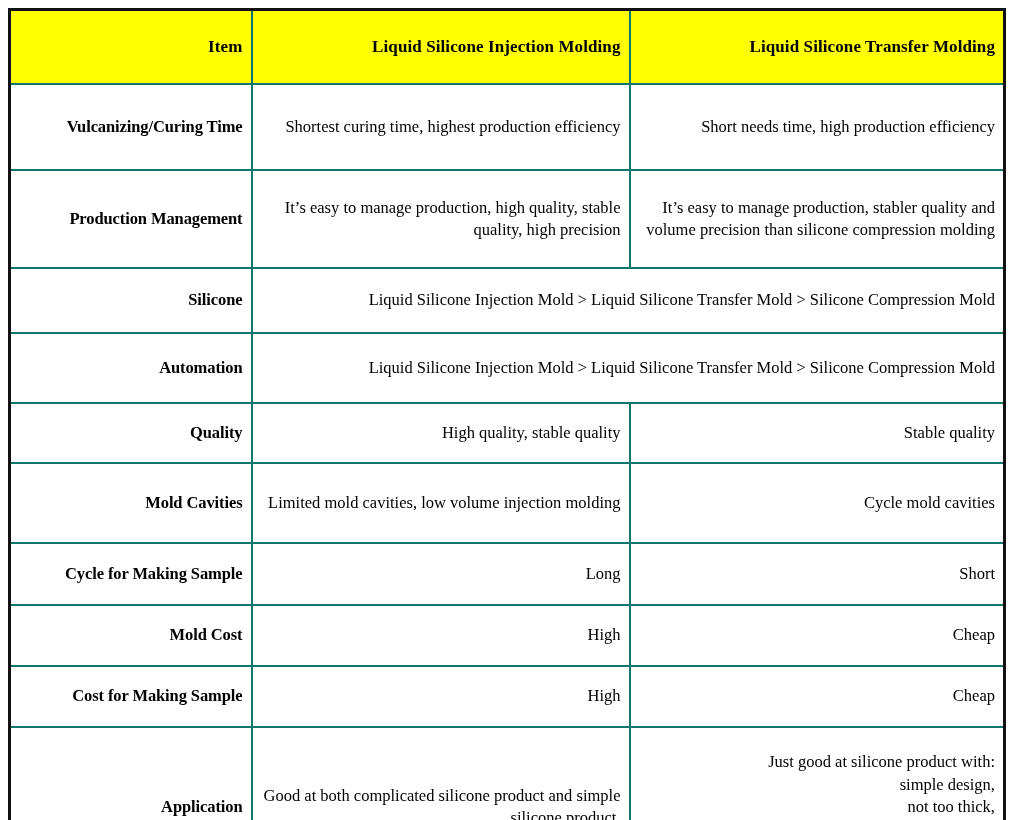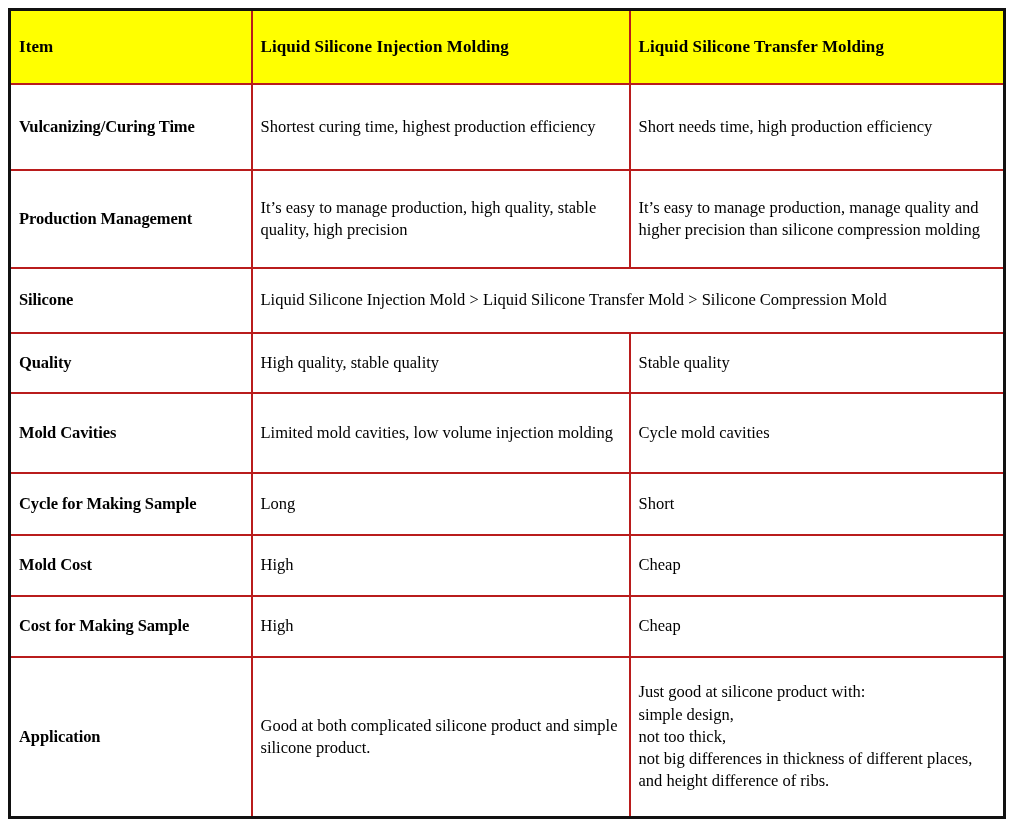--- a/index.html
+++ b/index.html
@@ -25,23 +25,23 @@
     width: 995px;
     border-collapse: collapse;
     table-layout: fixed;
     border: 3px solid #111111;
   }
   table.compare col.c-item    { width: 242px; }
   table.compare col.c-inject  { width: 378px; }
   table.compare col.c-transfer{ width: 375px; }
 
   table.compare td {
-    border: 2px solid #b91c1c;
+    border: 2px solid #0f766e;
     padding: 6px 8px;
-    text-align: left;
+    text-align: right;
     vertical-align: middle;
     font-size: 16.5px;
     line-height: 1.35;
     word-wrap: break-word;
   }
   
   tr.header-row td {
     background: #ffff00;
     font-weight: bold;
     font-size: 17px;
@@ -93,28 +93,32 @@
 
       <tr class="r-vulcanizing">
         <td class="row-label">Vulcanizing/Curing Time</td>
         <td>Shortest curing time, highest production efficiency</td>
         <td>Short needs time, high production efficiency</td>
       </tr>
 
       <tr class="r-production">
         <td class="row-label">Production Management</td>
         <td>It’s easy to manage production, high quality, stable quality, high precision</td>
-        <td>It’s easy to manage production, manage quality and higher precision than silicone compression molding</td>
+        <td>It’s easy to manage production, stabler quality and volume precision than silicone compression molding</td>
       </tr>
 
       <tr class="r-precision">
         <td class="row-label">Silicone</td>
         <td class="span-cell" colspan="2">Liquid Silicone Injection Mold &gt; Liquid Silicone Transfer Mold &gt; Silicone Compression Mold</td>
       </tr>
 
+      <tr class="r-automation">
+        <td class="row-label">Automation</td>
+        <td class="span-cell" colspan="2">Liquid Silicone Injection Mold &gt; Liquid Silicone Transfer Mold &gt; Silicone Compression Mold</td>
+      </tr>
 
       <tr class="r-quality">
         <td class="row-label">Quality</td>
         <td>High quality, stable quality</td>
         <td>Stable quality</td>
       </tr>
 
       <tr class="r-cavities">
         <td class="row-label">Mold Cavities</td>
         <td>Limited mold cavities, low volume injection molding</td>

